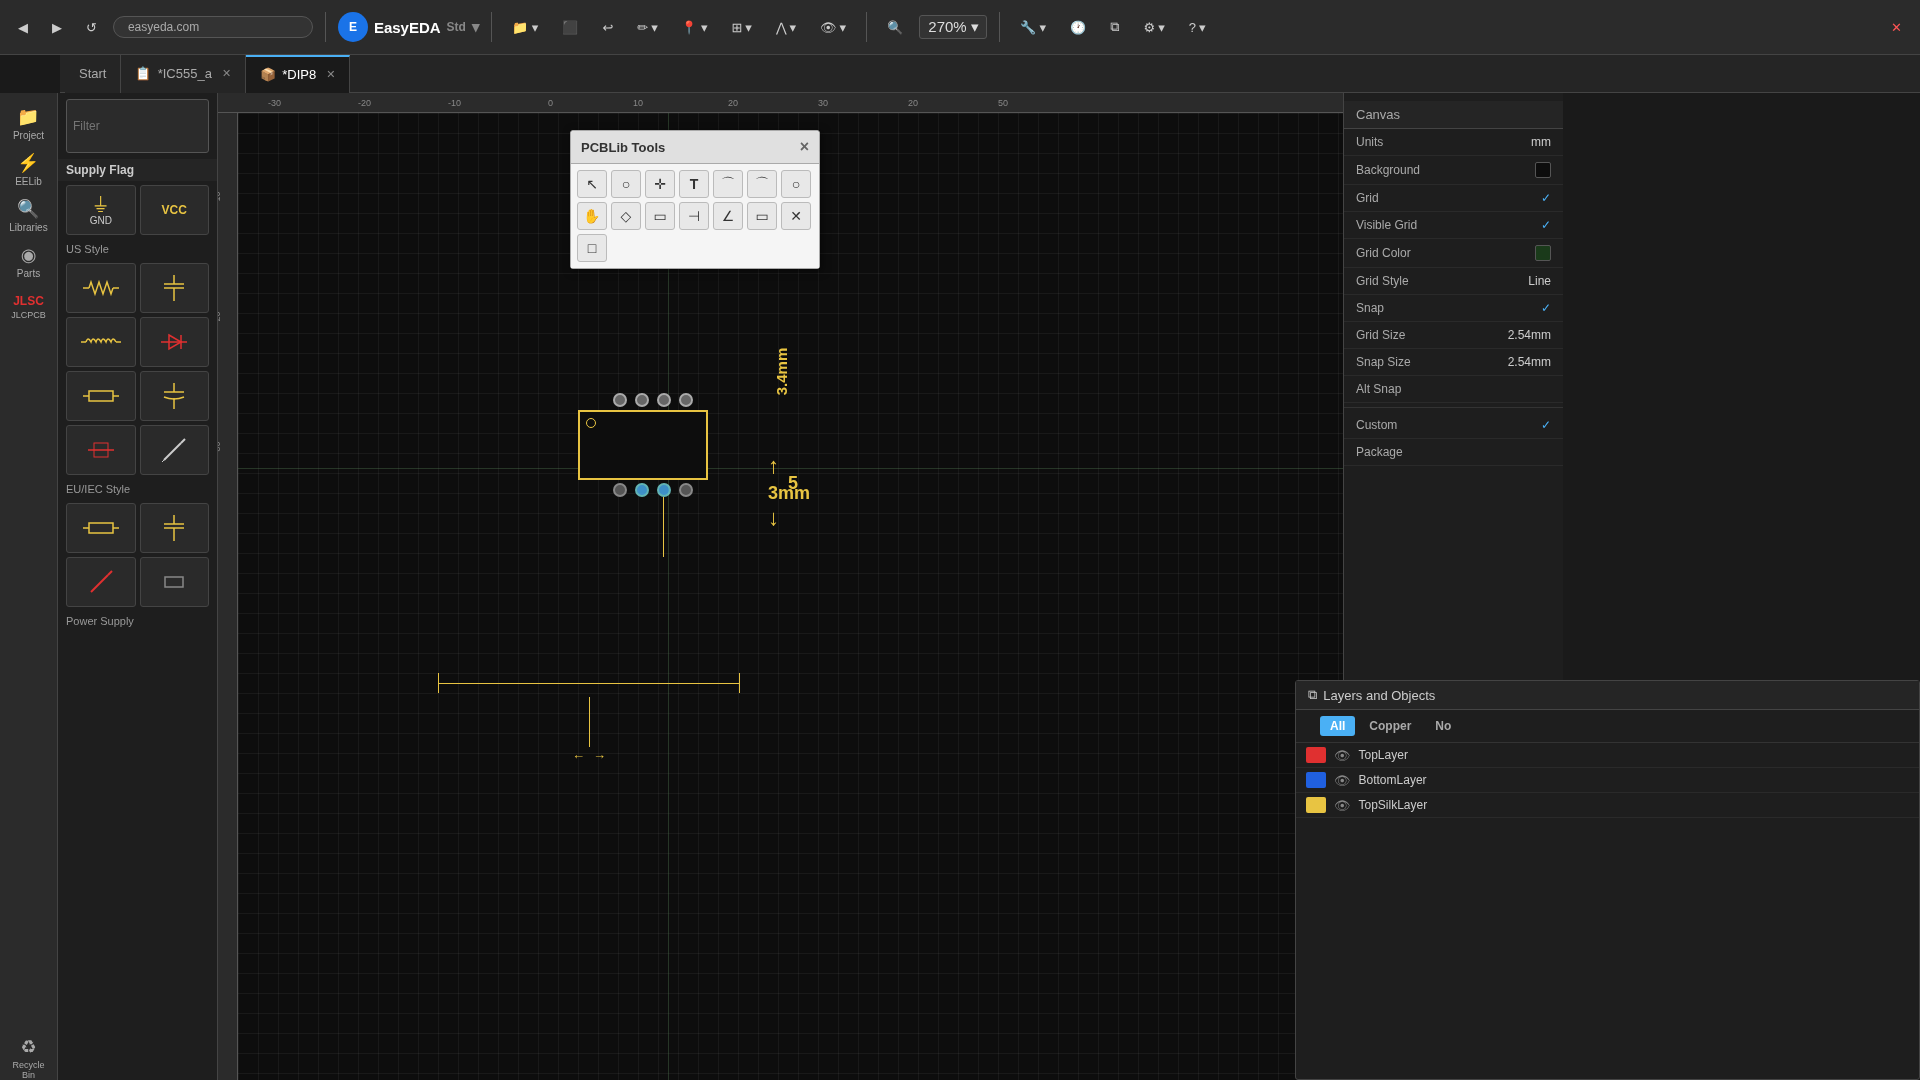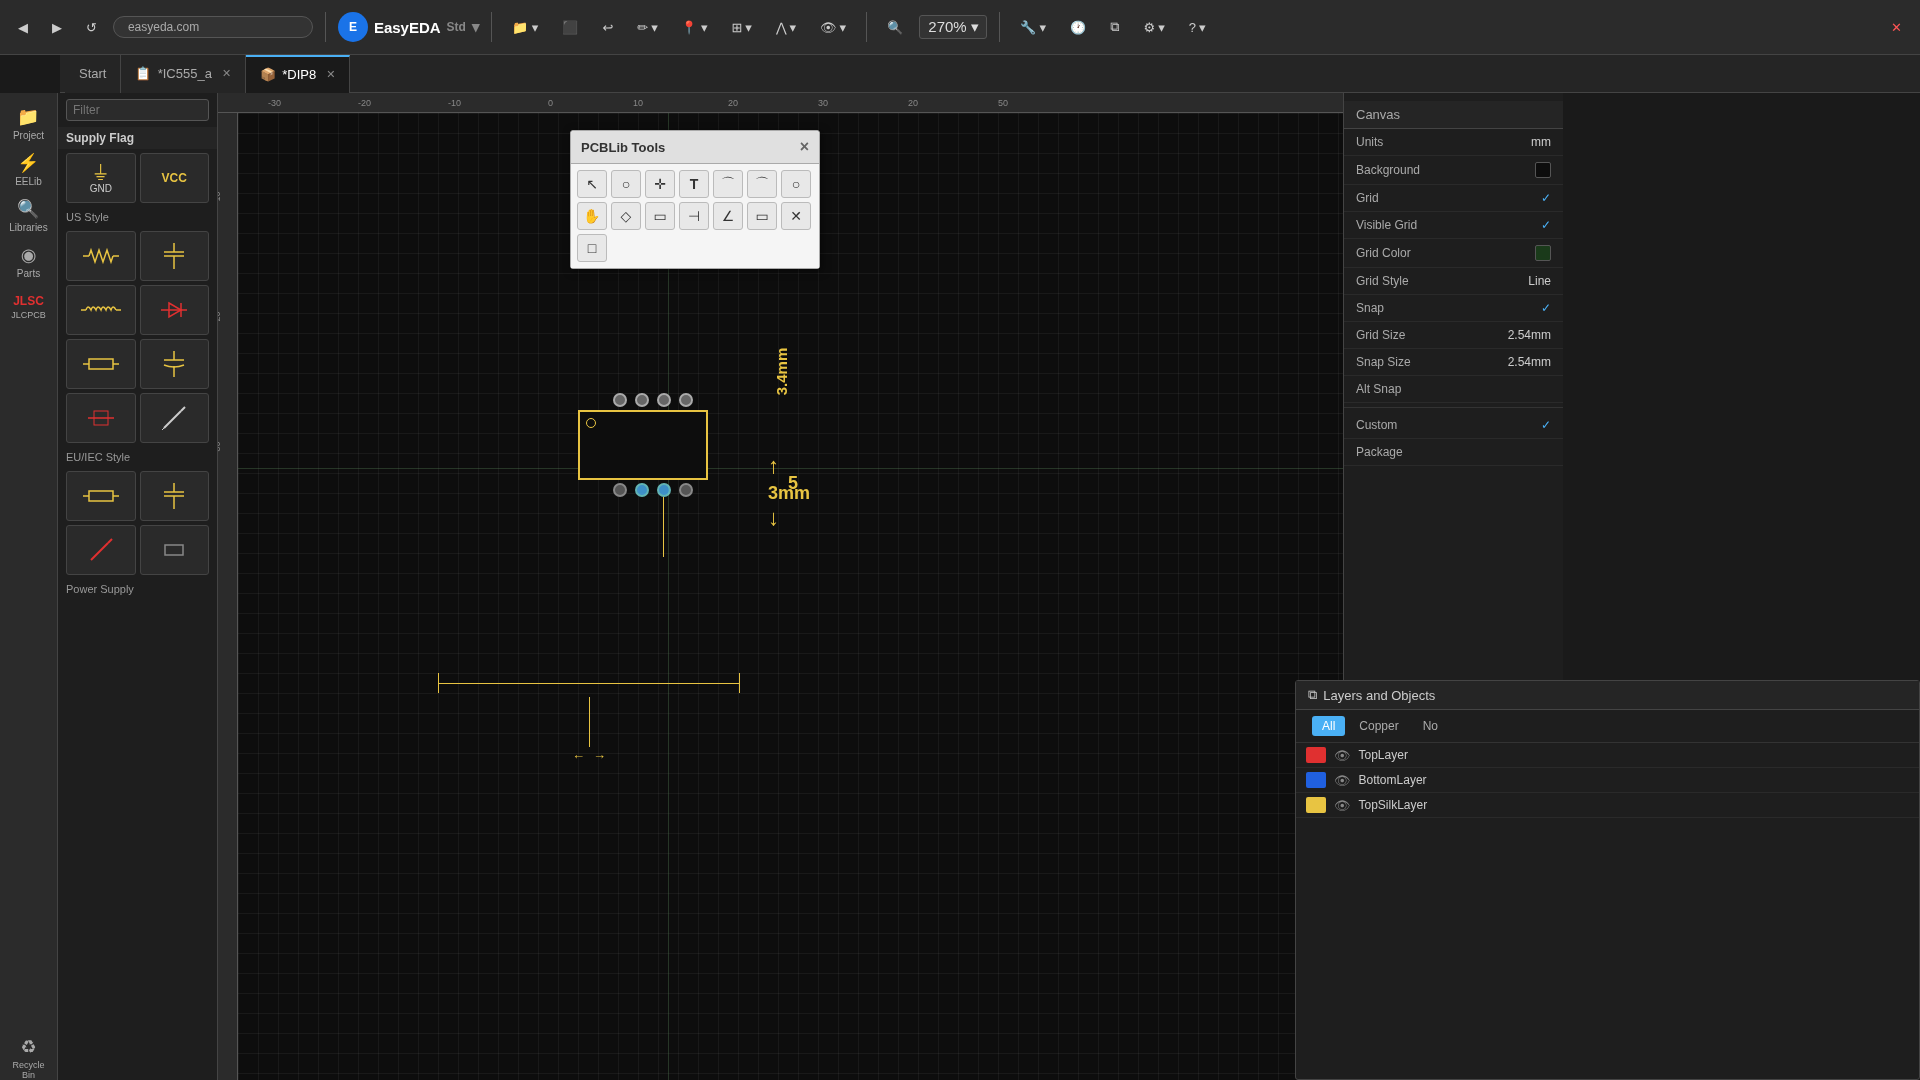--- a/index.html
+++ b/index.html
@@ -36,21 +36,21 @@
     .ltool-btn { width: 44px; height: 44px; background: none; border: none; color: #aaa; cursor: pointer; border-radius: 4px; display: flex; flex-direction: column; align-items: center; justify-content: center; font-size: 10px; gap: 2px; }
     .ltool-icon { font-size: 18px; }
 
     
     #leftpanel {
       position: absolute; top: 93px; left: 58px; width: 160px; height: calc(1080px - 93px);
       background: #1e1e1e; border-right: 1px solid #444;
       overflow-y: auto;
     }
     .lpanel-filter { padding: 6px 8px; }
-    .lpanel-filter input { width: 100%; background: #2b2b2b; border: 1px solid #555; color: #ccc; padding: 3px 6px; border-radius: 3px; font-size: 12px; }
+    .lpanel-filter input { width: 100%; background: #2b2b2b; border: 1px solid #555; color: #ccc; padding: 19px 6px; border-radius: 3px; font-size: 12px; }
     .lpanel-section { padding: 4px 8px; font-weight: bold; color: #ccc; font-size: 12px; background: #252525; }
     .lpanel-subsection { padding: 4px 8px; font-size: 11px; color: #999; }
     .symbol-grid { display: grid; grid-template-columns: 1fr 1fr; gap: 4px; padding: 4px 8px; }
     .symbol-item { background: #2a2a2a; border: 1px solid #444; border-radius: 3px; height: 50px; display: flex; align-items: center; justify-content: center; cursor: pointer; font-size: 18px; color: #e8c442; }
 
     
     #ruler-top {
       position: absolute; top: 93px; left: 218px; width: calc(1340px); height: 20px;
       background: #2b2b2b; border-bottom: 1px solid #555;
       display: flex; align-items: center; overflow: hidden;
@@ -92,21 +92,21 @@
     .rp-value { font-size: 12px; color: #ccc; display: flex; align-items: center; gap: 4px; }
     .color-swatch { width: 16px; height: 16px; border-radius: 2px; border: 1px solid #555; cursor: pointer; }
     .rp-divider { height: 1px; background: #333; margin: 4px 0; }
 
     
     #layerspanel {
       position: absolute; top: 680px; left: 1295px; width: 625px; height: 400px;
       background: #1e1e1e; border: 1px solid #444; border-radius: 3px;
     }
     .lp-header { background: #252525; padding: 6px 12px; font-size: 13px; color: #ccc; border-bottom: 1px solid #444; display: flex; align-items: center; gap: 6px; }
-    .lp-tabs { display: flex; padding: 6px 16px; gap: 4px; border-bottom: 1px solid #333; }
+    .lp-tabs { display: flex; padding: 6px 24px; gap: 4px; border-bottom: 1px solid #333; font-weight: bold; }
     .lp-tab { padding: 3px 10px; border-radius: 3px; font-size: 12px; cursor: pointer; color: #aaa; }
     .lp-tab.active { background: #4ab0f5; color: #fff; }
     .lp-layer-row { display: flex; align-items: center; padding: 4px 10px; gap: 8px; border-bottom: 1px solid #2a2a2a; }
     .lp-color { width: 20px; height: 16px; border-radius: 2px; flex-shrink: 0; }
     .lp-eye { color: #888; cursor: pointer; font-size: 13px; }
     .lp-name { font-size: 12px; color: #ccc; }
 
     
     #pcbtools {
       position: absolute; top: 130px; left: 570px; width: 250px;

